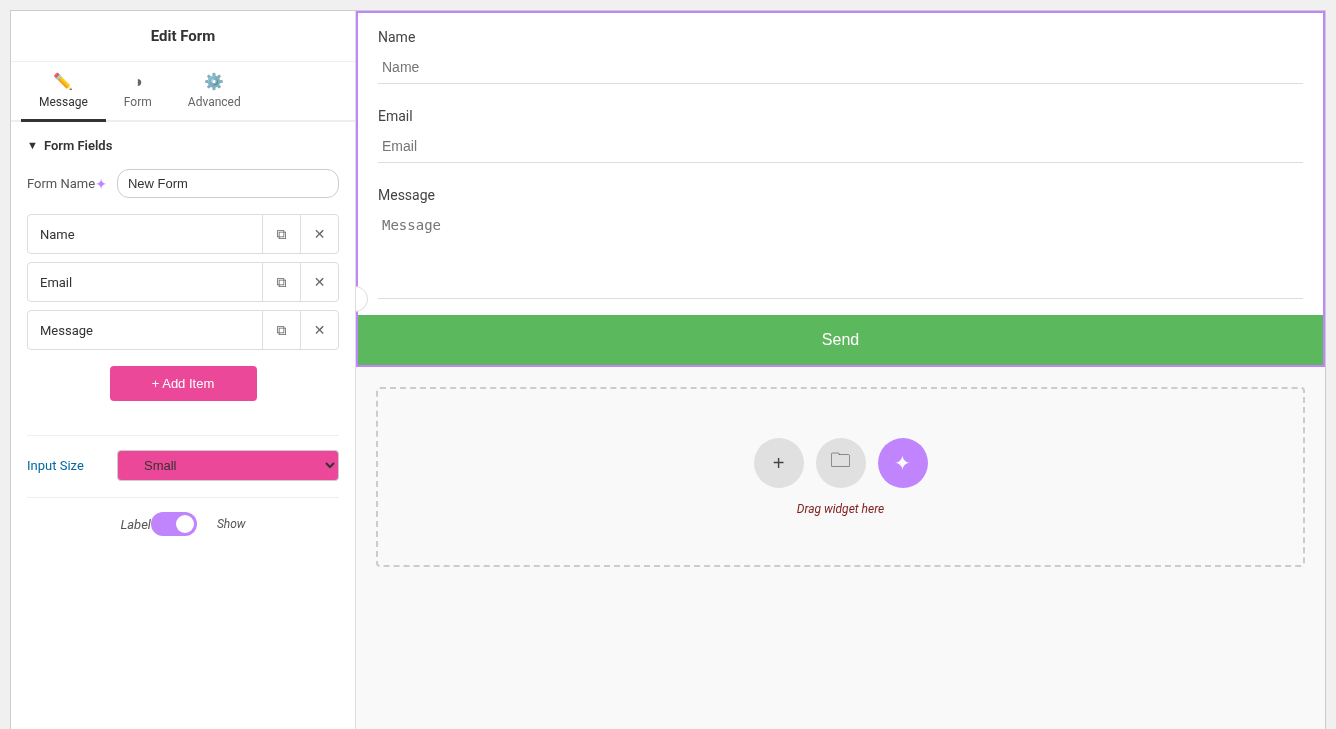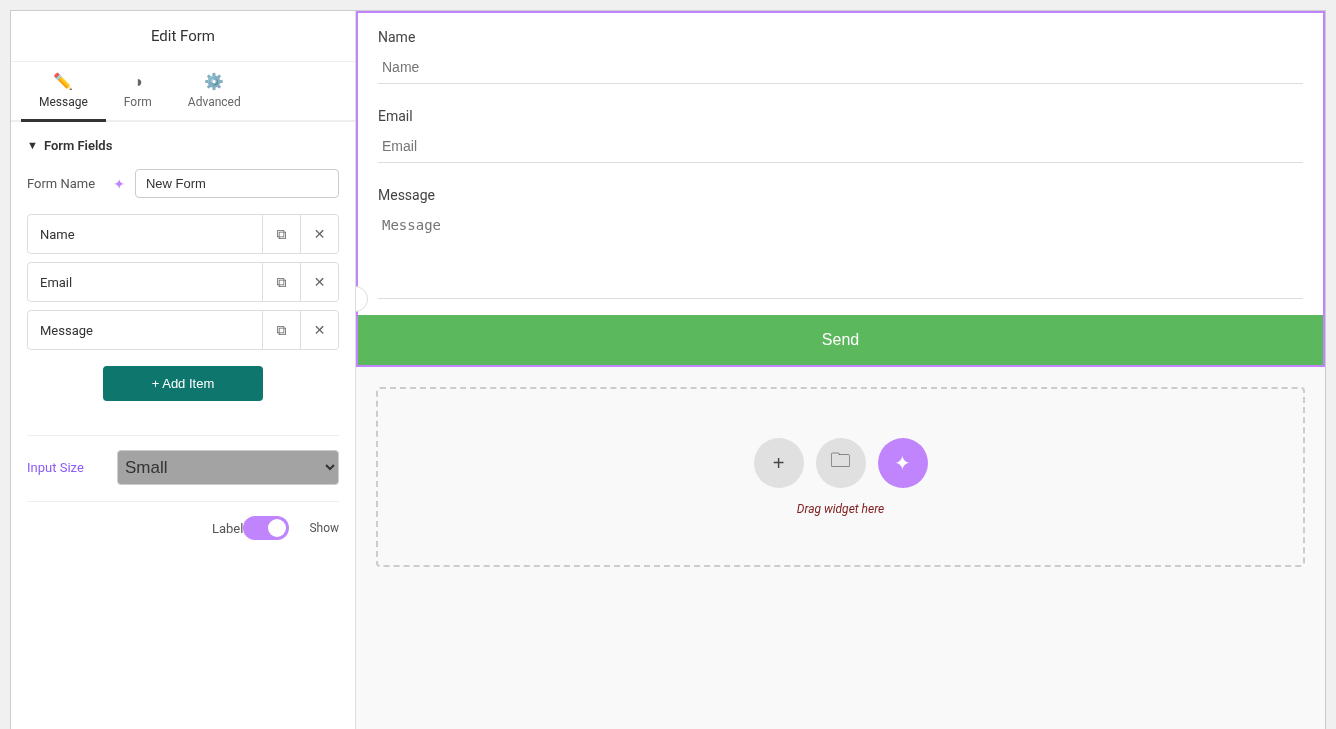--- a/index.html
+++ b/index.html
@@ -28,21 +28,21 @@
       border-right: 1px solid #ddd;
       display: flex;
       flex-direction: column;
       background: #fff;
       overflow-y: auto;
     }
     .panel-header {
       text-align: center;
       padding: 16px;
       font-size: 15px;
-      font-weight: 400;
+      font-weight: 700;
       color: #333;
       border-bottom: 1px solid #eee;
     }
     .tabs-row {
       display: flex;
       border-bottom: 2px solid #eee;
       padding: 0 10px;
     }
     .tab-item {
       display: flex;
@@ -86,30 +86,30 @@
       align-items: center;
       gap: 10px;
       margin-bottom: 16px;
     }
     .form-name-label {
       font-size: 13px;
       color: #555;
       white-space: nowrap;
       display: flex;
       align-items: center;
-      gap: 18px;
+      gap: 0;
     }
     .sparkle-icon {
       color: #c084fc;
       font-size: 14px;
     }
     .form-name-input {
       flex: 1;
       border: 1px solid #ccc;
-      border-radius: 4px;
+      border-radius: 12px;
       padding: 6px 10px;
       font-size: 13px;
       color: #333;
       outline: none;
     }
     .field-list {
       display: flex;
       flex-direction: column;
       gap: 8px;
       margin-bottom: 16px;
@@ -138,57 +138,58 @@
       background: none;
       color: #666;
       font-size: 14px;
       border-left: 1px solid #ddd;
     }
     .add-item-btn {
       display: flex;
       align-items: center;
       justify-content: center;
       gap: 6px;
-      background: #0f766e;
+      background: #ec4899;
       color: #fff;
       border: none;
       border-radius: 4px;
       padding: 10px 24px;
       font-size: 13px;
       cursor: pointer;
-      width: 160px;
+      width: 147px;
       margin: 0 auto 20px;
     }
     .input-size-row {
       display: flex;
       align-items: center;
       gap: 10px;
       margin-bottom: 16px;
     }
     .input-size-label {
       font-size: 13px;
-      color: #8b5cf6;
+      color: #0369a1;
       min-width: 80px;
     }
     .input-size-select {
       flex: 1;
       border: 1px solid #ccc;
       border-radius: 4px;
-      padding: 6px 3px;
-      font-size: 17px;
-      color: #333;
-      background: #a3a3a3;
+      padding: 6px 22px;
+      font-size: 13px;
+      color: #333;
+      background: #ec4899;
       cursor: pointer;
       outline: none;
     }
     .toggle-row {
       display: flex;
       align-items: center;
-      justify-content: flex-end;
+      justify-content: center;
       margin-bottom: 14px;
+      font-style: italic;
     }
     .toggle-label {
       font-size: 13px;
       color: #555;
     }
     .toggle-wrap {
       display: flex;
       align-items: center;
       gap: 20px;
     }

